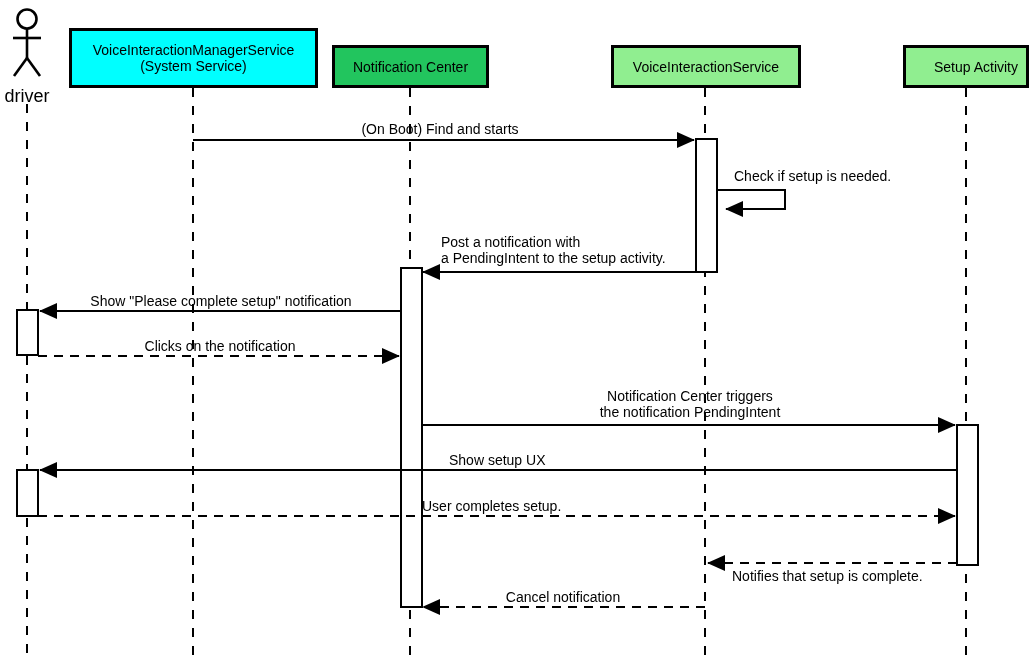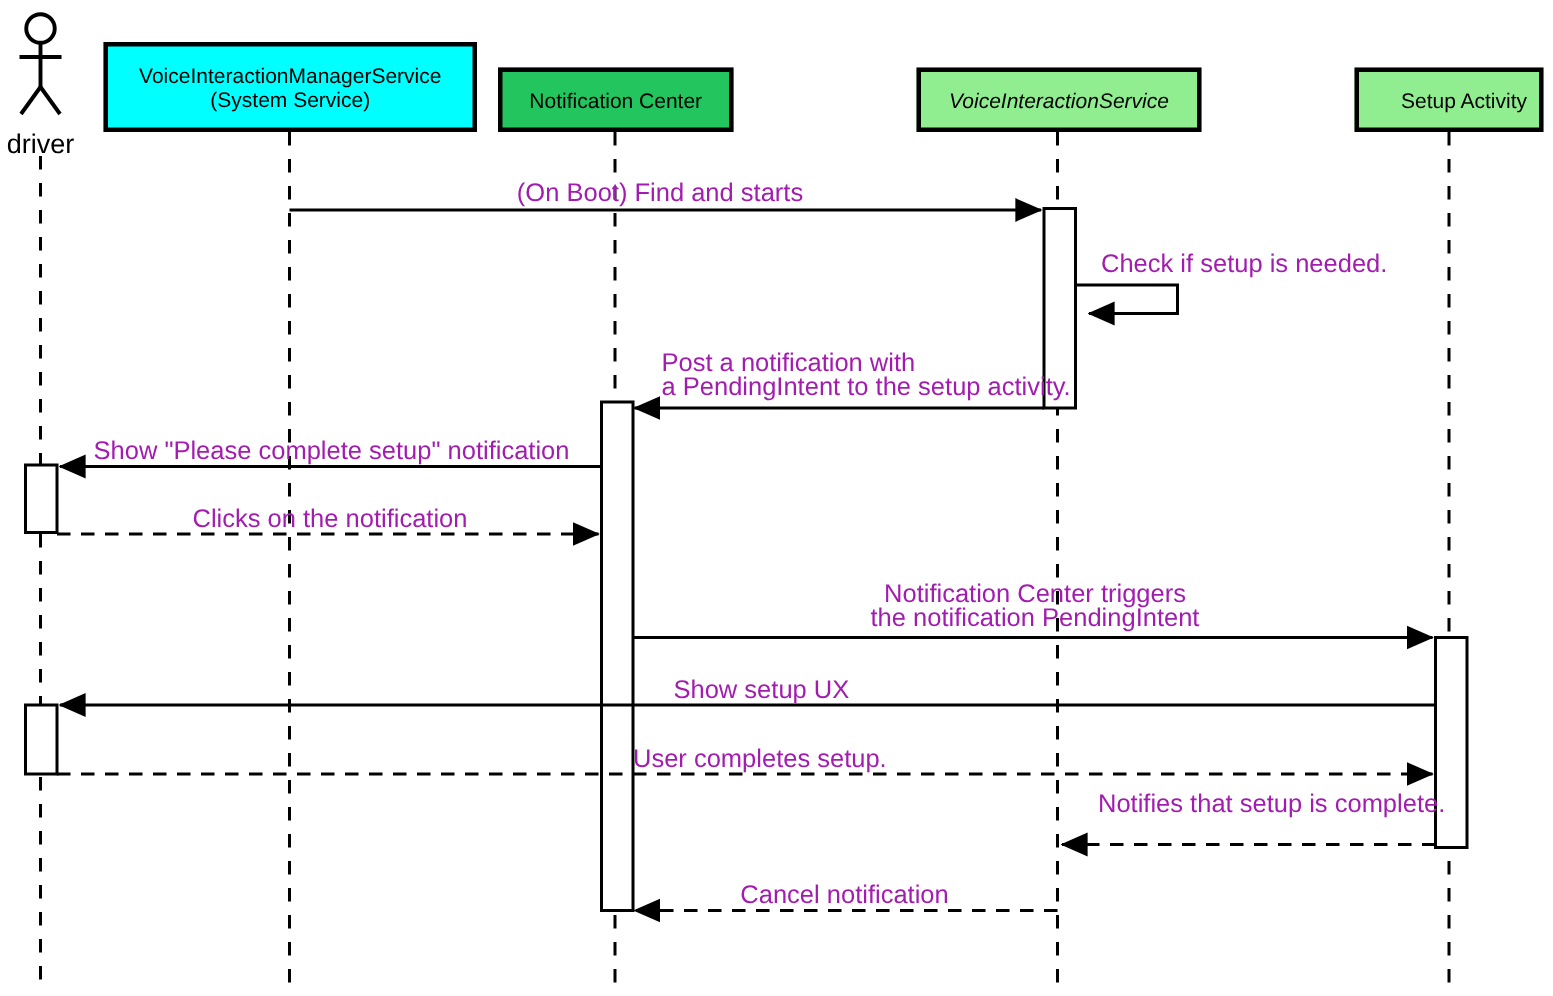--- a/index.html
+++ b/index.html
@@ -32,23 +32,23 @@
     align-items: center;
     justify-content: center;
     text-align: center;
     font-size: 14px;
     line-height: 16px;
     color: #000000;
     white-space: pre-line;
   }
   .msg-label {
     position: absolute;
-    font-size: 17px;
+    font-size: 14px;
     line-height: 16px;
-    color: #a21caf;
+    color: #000000;
     white-space: pre-line;
   }
   .msg-label.center {
     text-align: center;
     transform: translateX(-50%);
   }
   .msg-label.left {
     text-align: left;
   }
   .actor-label {
@@ -104,32 +104,32 @@
         <line x1="27" y1="58" x2="14" y2="76" stroke="#000000" stroke-width="2.6"></line>
         <line x1="27" y1="58" x2="40" y2="76" stroke="#000000" stroke-width="2.6"></line>
       </g>
   </svg>
 
   <div class="lifeline-box" id="box-vims" style="left: 69px; top: 28px; width: 249px; height: 60px; background: rgb(0, 255, 255);">VoiceInteractionManagerService
 (System Service)</div>
 
   <div class="lifeline-box" id="box-nc" style="left: 332px; top: 45px; width: 157px; height: 43px; background: #22c55e;">Notification Center</div>
 
-  <div class="lifeline-box" id="box-vis" style="left: 611px; top: 45px; width: 190px; height: 43px; background: rgb(144, 238, 144); font-style: italic;">VoiceInteractionService</div>
+  <div class="lifeline-box" id="box-vis" style="left: 611px; top: 45px; width: 190px; height: 43px; background: rgb(144, 238, 144);">VoiceInteractionService</div>
 
   <div class="lifeline-box" id="box-setup" style="left: 903px; top: 45px; width: 126px; height: 43px; background: rgb(144, 238, 144); padding-left: 20px;">Setup Activity</div>
 
   <div class="actor-label" id="label-driver" style="left: 27px; top: 86px;">driver</div>
 
   <div class="msg-label center" id="lbl-msg-1" style="left: 440px; top: 121px;">(On Boot) Find and starts</div>
   <div class="msg-label left" id="lbl-msg-2" style="left: 734px; top: 168px; text-align: center;">Check if setup is needed.</div>
   <div class="msg-label left" id="lbl-msg-3" style="left: 441px; top: 234px;">Post a notification with
 a PendingIntent to the setup activity.</div>
   <div class="msg-label center" id="lbl-msg-4" style="left: 221px; top: 293px;">Show "Please complete setup" notification</div>
   <div class="msg-label center" id="lbl-msg-5" style="left: 220px; top: 338px;">Clicks on the notification</div>
   <div class="msg-label center" id="lbl-msg-6" style="left: 690px; top: 388px;">Notification Center triggers
 the notification PendingIntent</div>
   <div class="msg-label left" id="lbl-msg-7" style="left: 449px; top: 452px;">Show setup UX</div>
   <div class="msg-label left" id="lbl-msg-8" style="left: 422px; top: 498px;">User completes setup.</div>
-  <div class="msg-label left" id="lbl-msg-9" style="left: 732px; top: 528px;">Notifies that setup is complete.</div>
+  <div class="msg-label left" id="lbl-msg-9" style="left: 732px; top: 568px;">Notifies that setup is complete.</div>
   <div class="msg-label center" id="lbl-msg-10" style="left: 563px; top: 589px;">Cancel notification</div>
 
 </div>
 
 </body></html>

